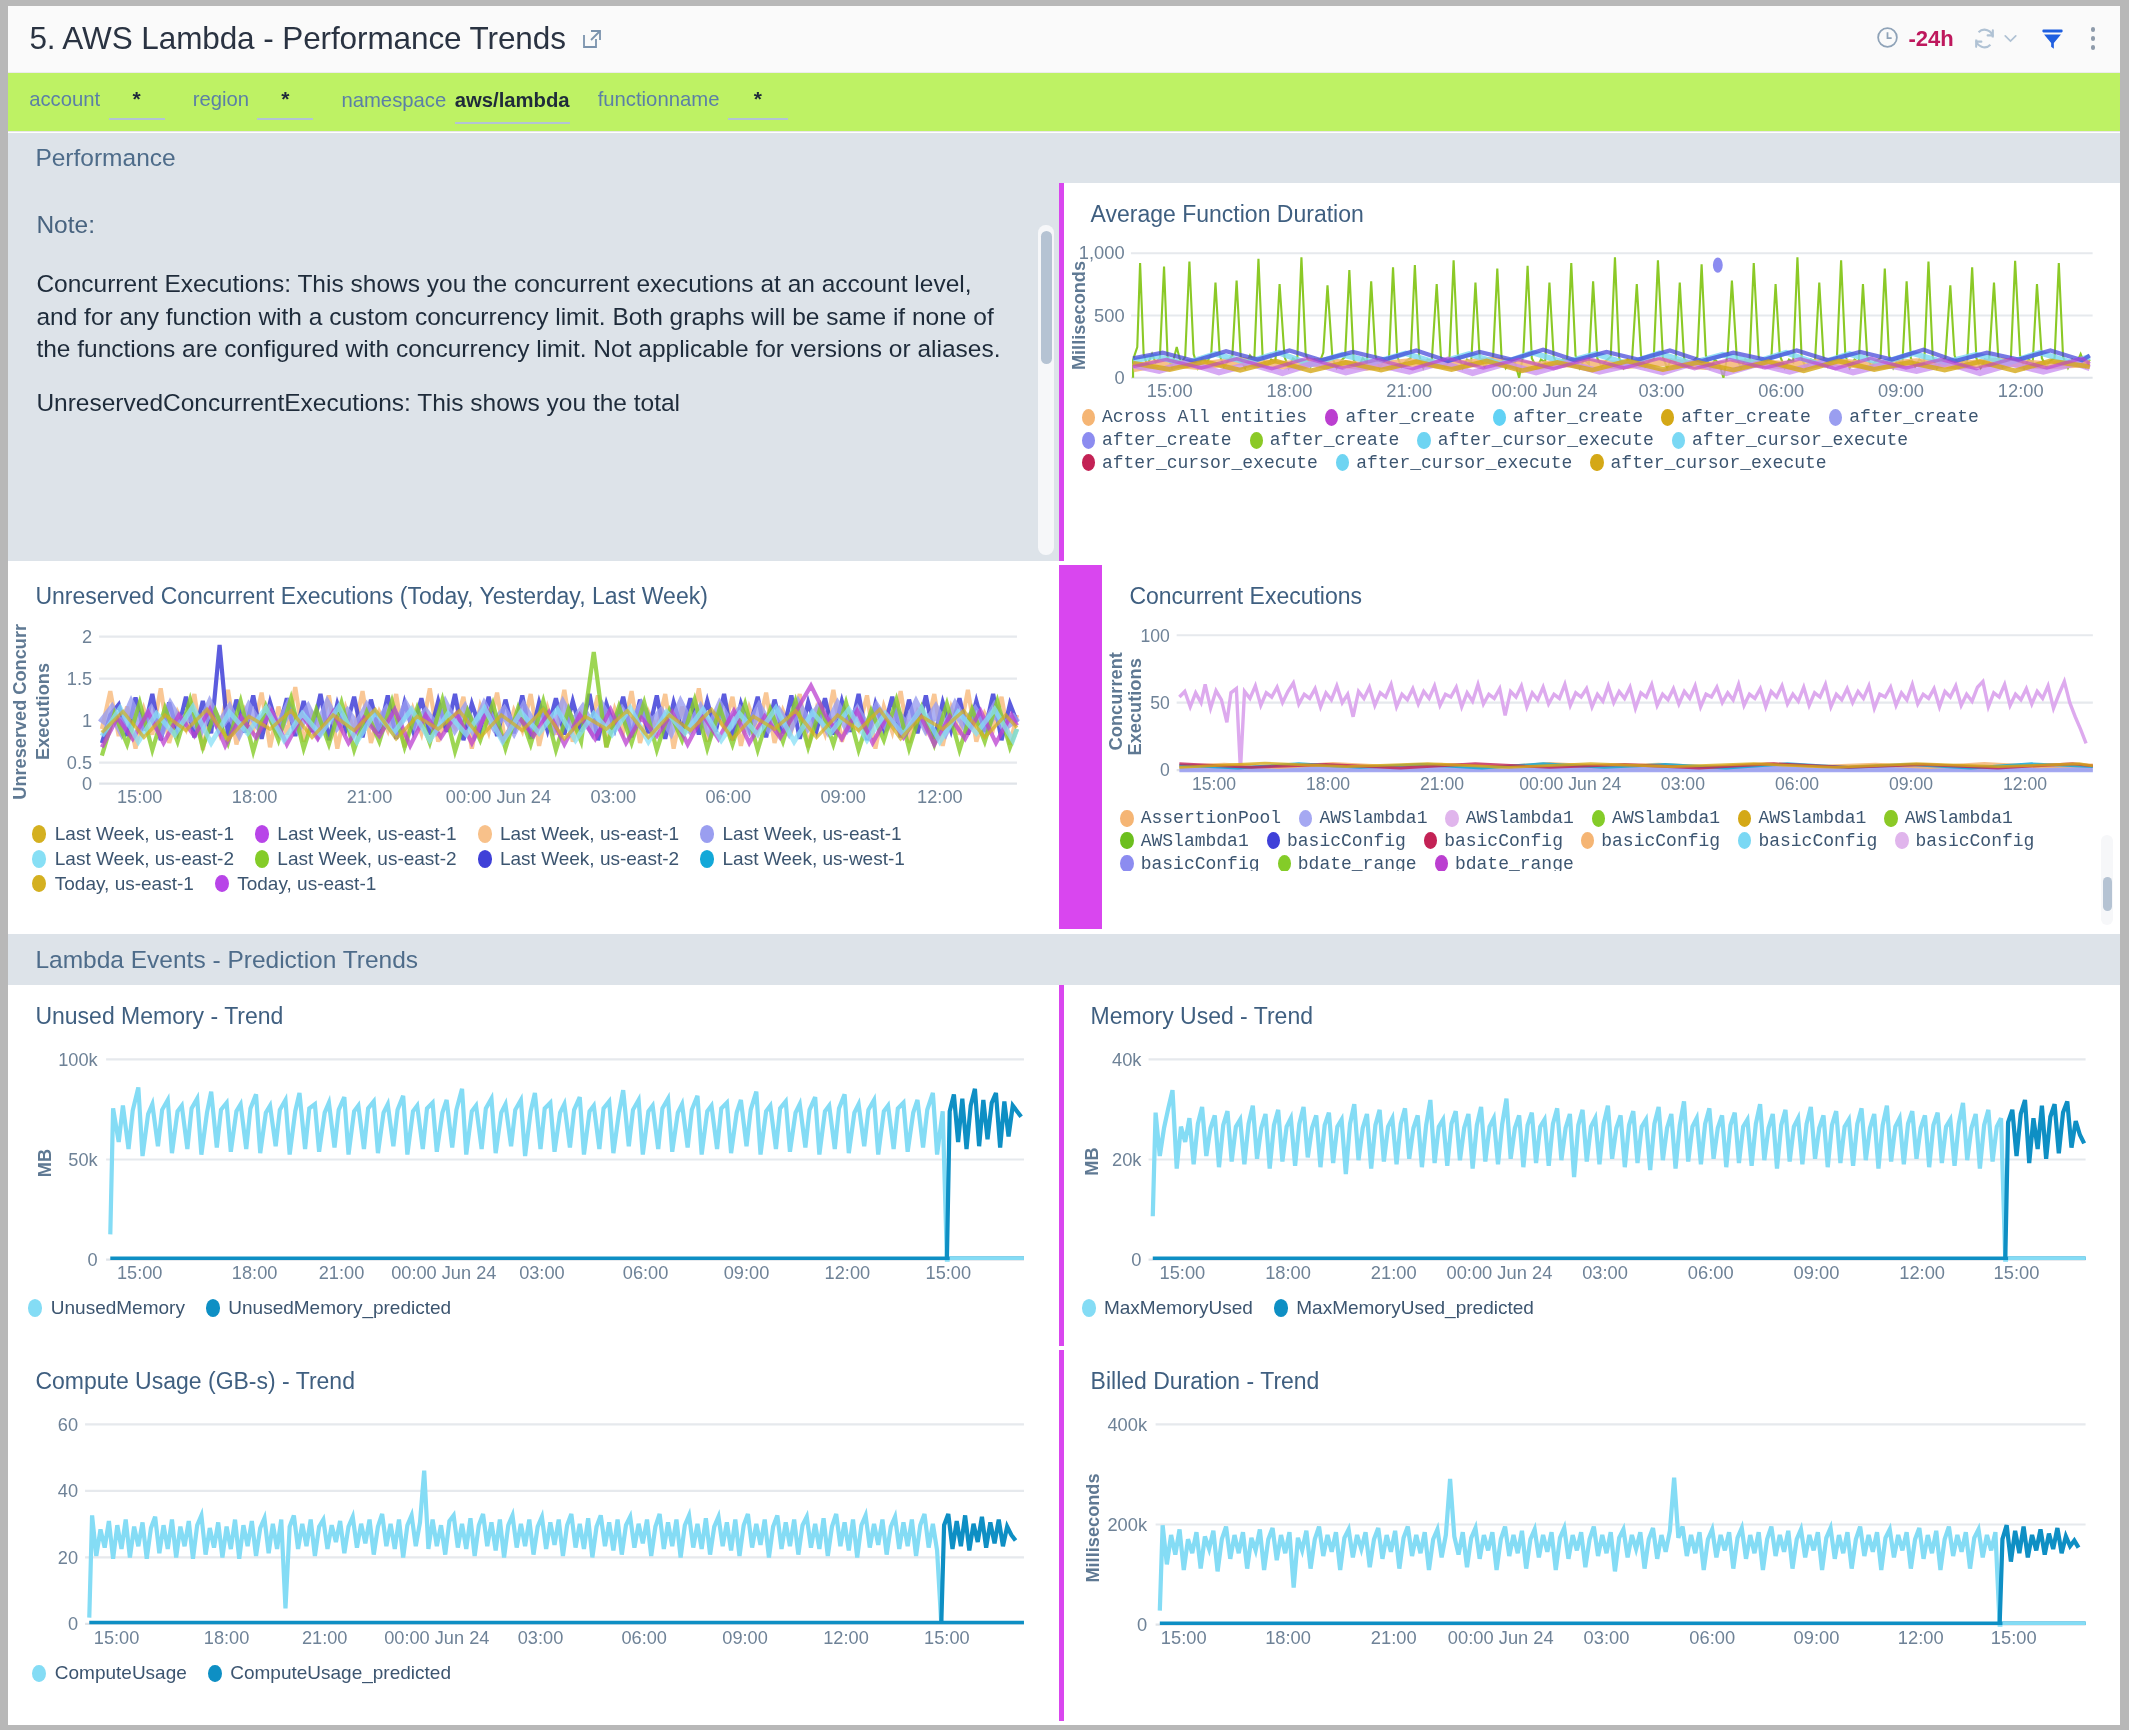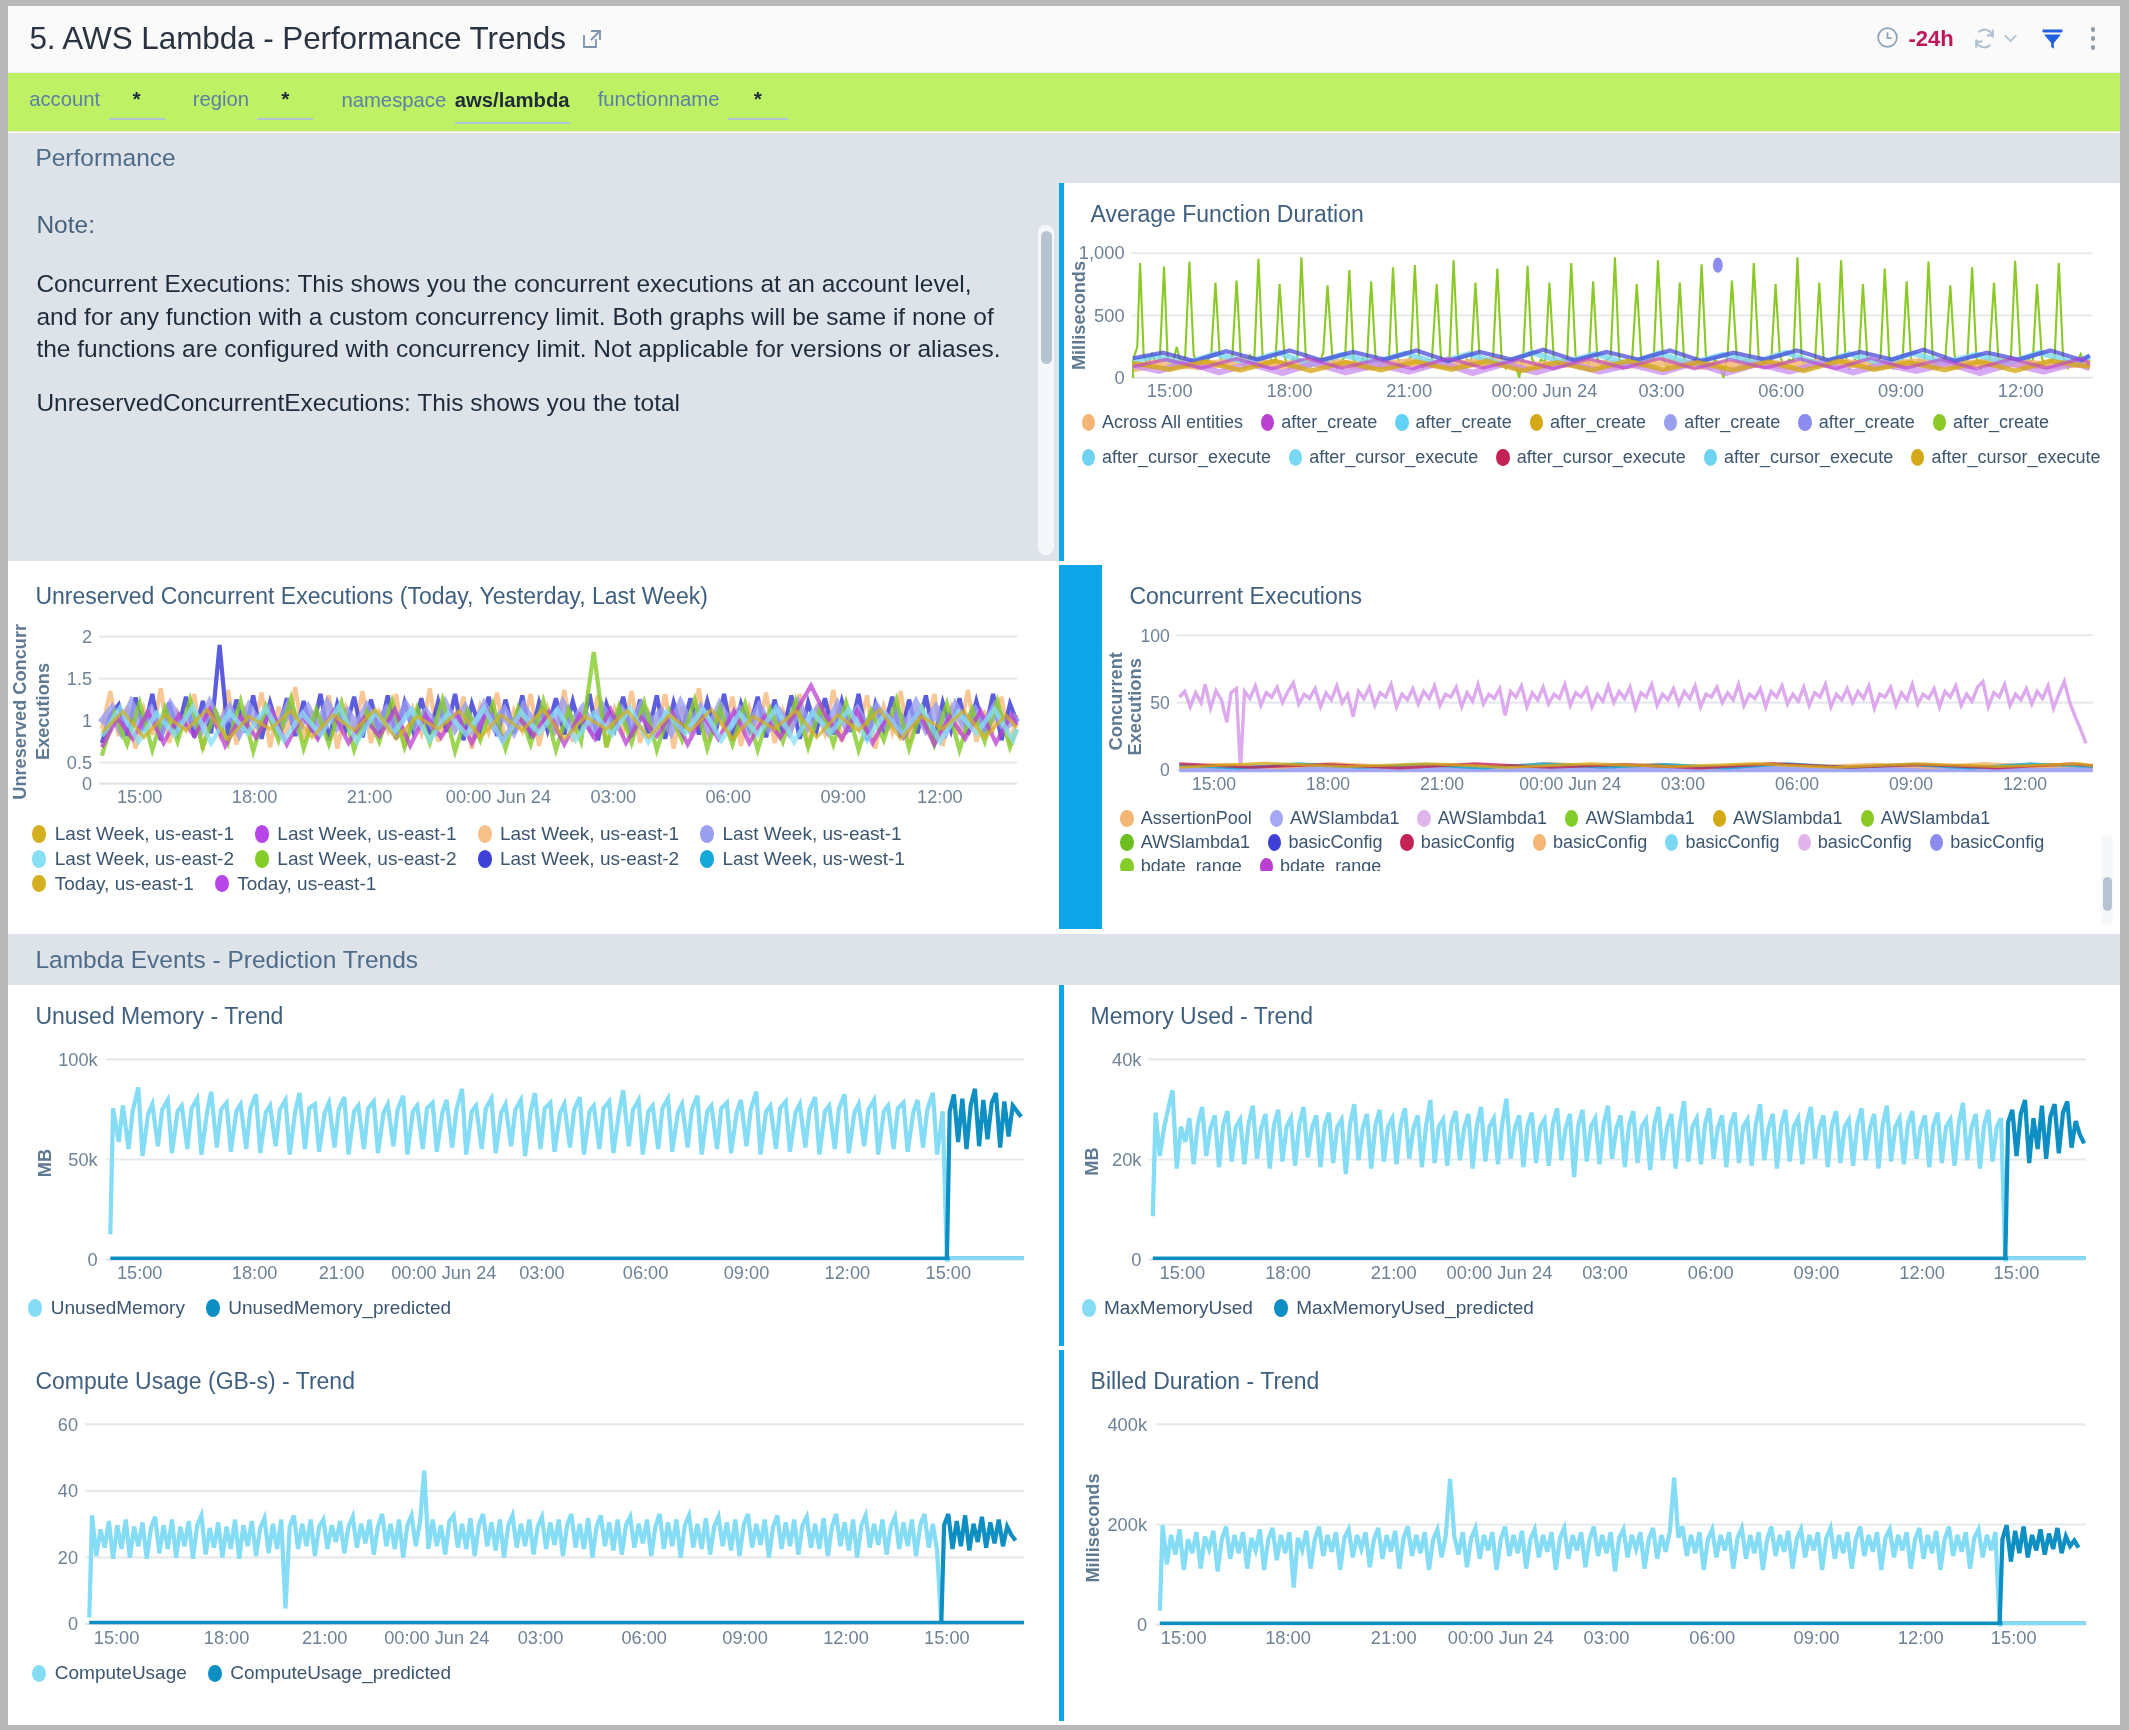--- a/index.html
+++ b/index.html
@@ -52,21 +52,21 @@
 
   
   .section-bar {
     background: #dde3e9;
     padding: 11.2px 0 11.2px 27px;
     border-top: 0.7px solid #ffffff;
   }
   .section-title { font-size: 24.5px; color: #4e6c8a; font-weight: 400; }
 
   
-  .row { display: flex; background: #0ea5e9; gap: 4.2px; padding: 0; }
+  .row { display: flex; background: #d946ef; gap: 4.2px; padding: 0; }
   .panel {
     background: #ffffff; position: relative; overflow: hidden;
     flex: 1 1 0; min-width: 0;
   }
   .panel-note { background: #dde3e9; }
   .panel-pad { padding: 18px 24px 7px 27px; }
   .panel-title {
     font-size: 23px; color: #3f5f80; font-weight: 400;
     margin-bottom: 7px; white-space: nowrap;
   }
@@ -89,21 +89,21 @@
   .chart-svg { display: block; width: 100%; }
   .legend {
     display: flex; flex-wrap: wrap; align-items: center;
     padding: 4.2px 0 0 15.4px; gap: 2.8px 0; overflow: hidden;
   }
   .legend-item { display: flex; align-items: center; margin-right: 21px; white-space: nowrap; }
   .legend-dot {
     width: 14px; height: 17.5px; border-radius: 50%; margin-right: 8.4px; flex: none;
   }
   .legend-label { font-size: 19px; color: #3c5570; }
-  .legend-sm .legend-label { font-size: 18px; }
+  .legend-sm .legend-label { font-size: 18px; font-family: Liberation Mono, monospace; }
   .legend-sm .legend-item { margin-right: 18px; }
   .legend-sm .legend-dot { width: 13.3px; height: 17px; margin-right: 7px; }
 
   .axis-txt { font-size: 26px; fill: #6e8297; font-family: "Liberation Sans", sans-serif; }
   .axis-ttl { font-size: 26px; fill: #5f7993; font-family: "Liberation Sans", sans-serif; font-weight: 600; }
   .gridline { stroke: #e6e9ed; stroke-width: 3; }
   .axisline { stroke: #dfe3e8; stroke-width: 3; }
 </style>
 </head>
 <body>

